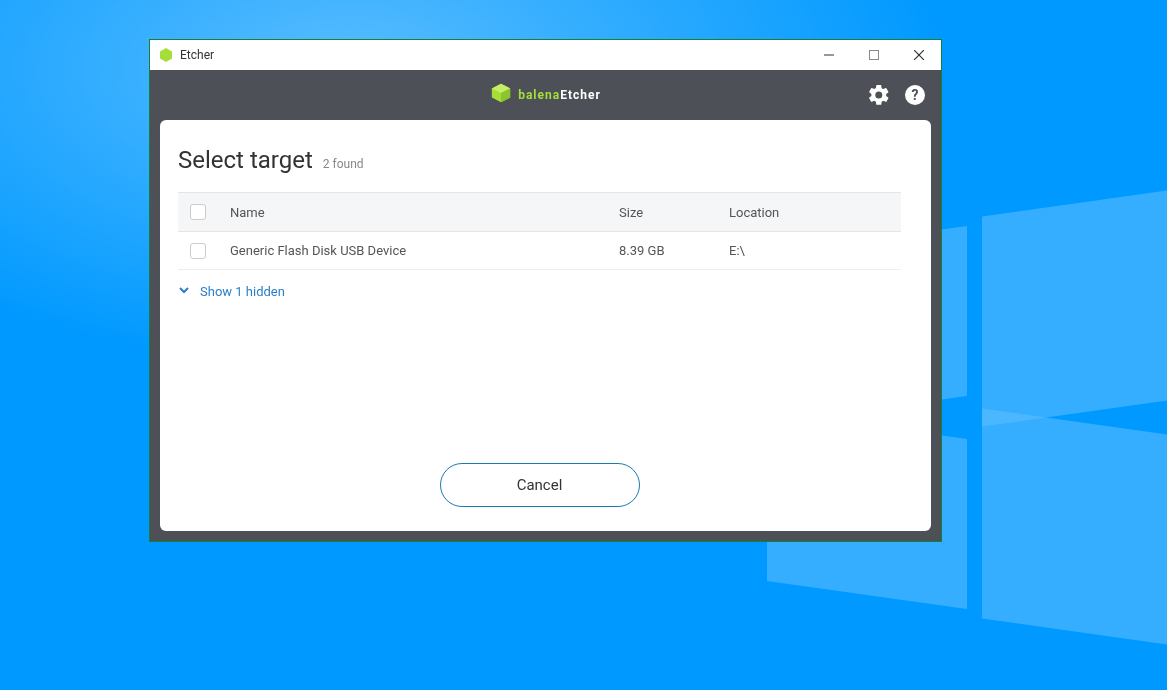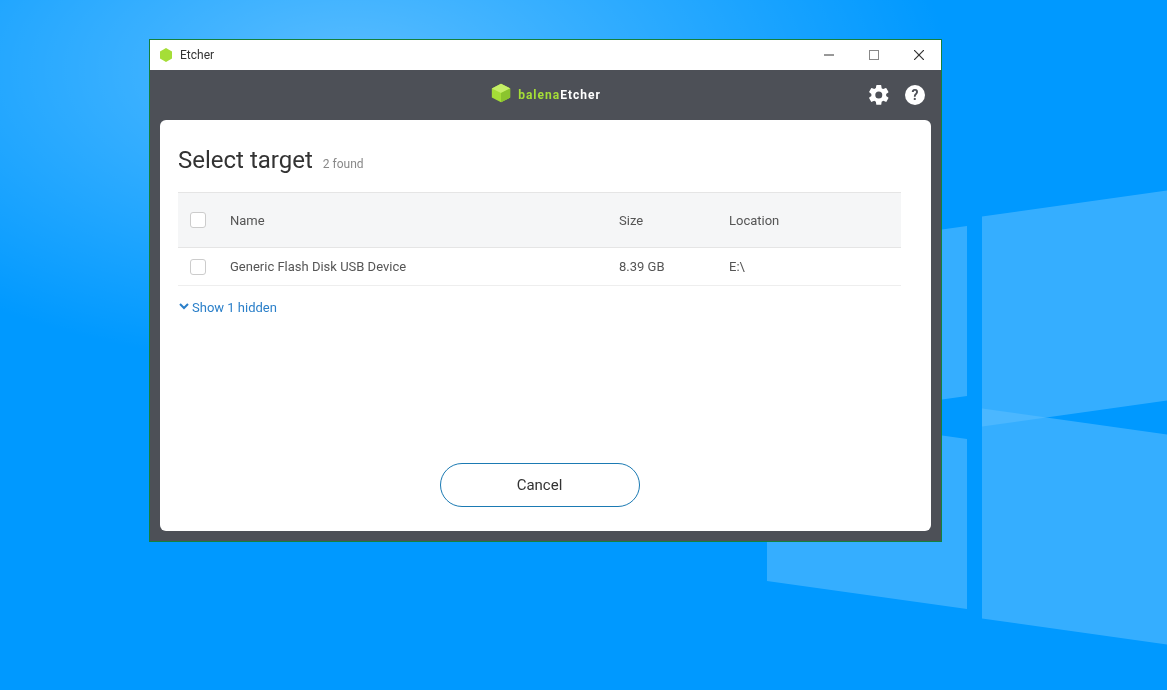--- a/index.html
+++ b/index.html
@@ -151,21 +151,21 @@
     }
     .table {
       width: 100%;
     }
     .table-header {
       display: flex;
       align-items: center;
       background: #f5f6f7;
       border-top: 1px solid #e5e5e5;
       border-bottom: 1px solid #e5e5e5;
-      height: 56px;
+      height: 40px;
       font-size: 13px;
       color: #555;
       padding: 0 12px;
     }
     .table-row {
       display: flex;
       align-items: center;
       height: 38px;
       font-size: 13px;
       color: #555;
@@ -179,21 +179,21 @@
     .checkbox {
       width: 16px;
       height: 16px;
       border: 1.5px solid #ccc;
       border-radius: 3px;
       background: #fff;
     }
     .show-hidden {
       display: flex;
       align-items: center;
-      gap: 2px;
+      gap: 10px;
       margin-top: 14px;
       font-size: 13px;
       color: #2a7fc9;
       cursor: pointer;
     }
     .footer-buttons {
       margin-top: auto;
       display: flex;
       justify-content: center;
       gap: 60px;

